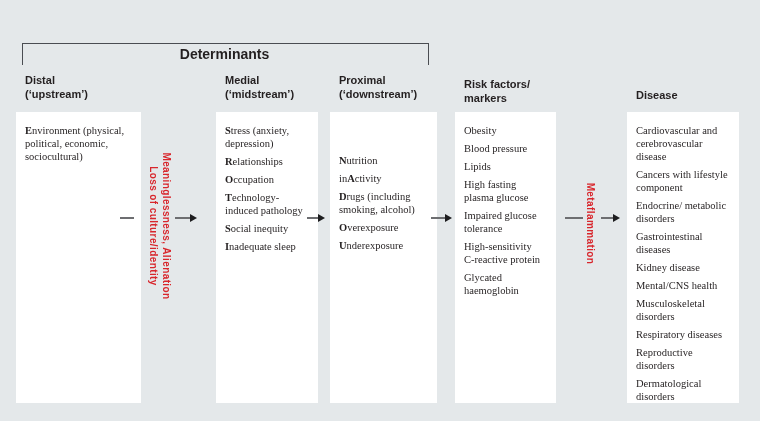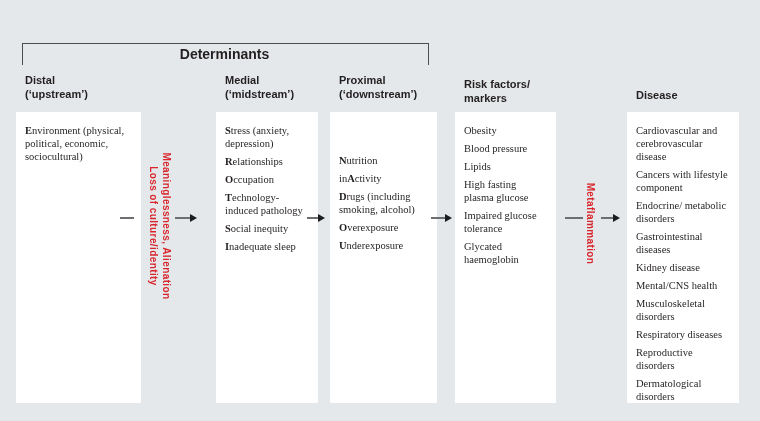--- a/index.html
+++ b/index.html
@@ -129,20 +129,21 @@
         <div>Risk factors/</div>
         <div>markers</div>
       </div>
     <div class="col-box">
       <div class="col-items">
           <div class="item"><span>Obesity</span></div>
           <div class="item"><span>Blood pressure</span></div>
           <div class="item"><span>Lipids</span></div>
           <div class="item"><span>High fasting plasma glucose</span></div>
           <div class="item"><span>Impaired glucose tolerance</span></div>
+          <div class="item"><span>High-sensitivity C-reactive protein</span></div>
           <div class="item"><span>Glycated haemoglobin</span></div>
         </div>
     </div>
   </div>
 
   <div class="column col-4">
     <div class="col-header">
         <div>Disease</div>
       </div>
     <div class="col-box">

